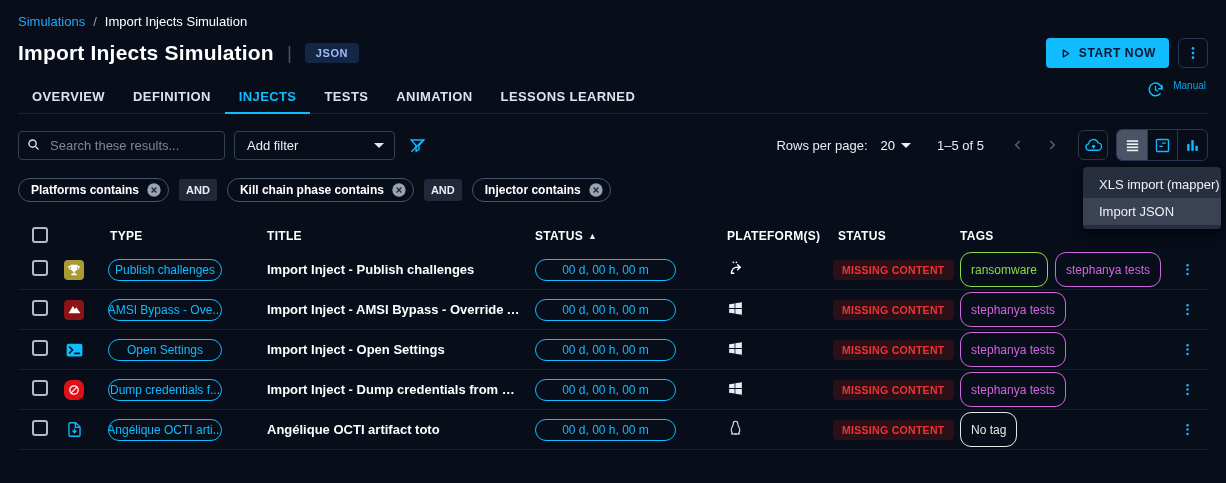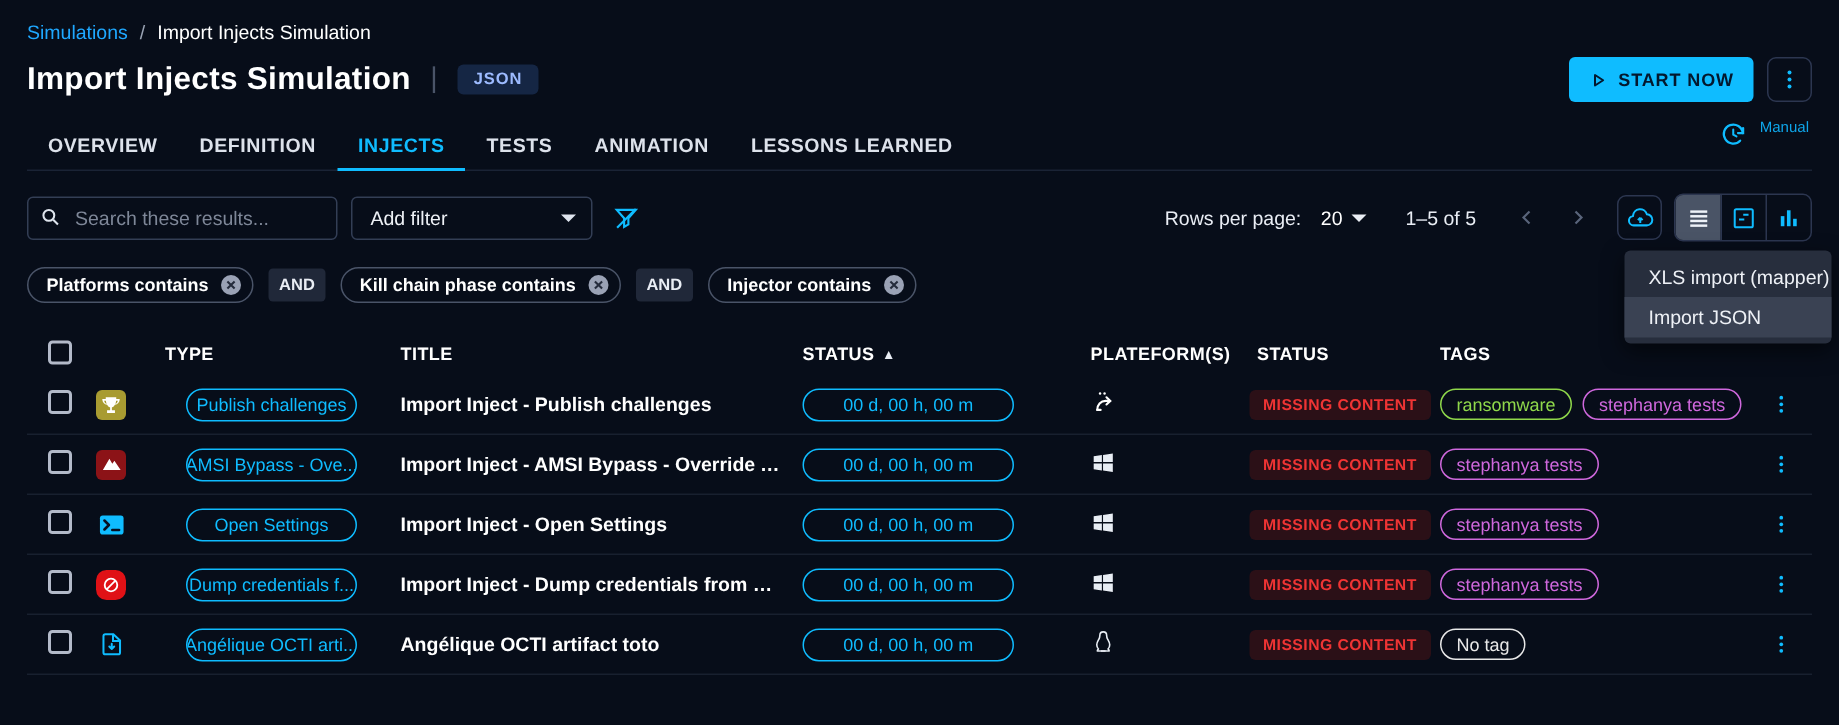--- a/index.html
+++ b/index.html
@@ -76,27 +76,27 @@
   .thead { height:28px; }
   .thead .hcell { font-size:12px; font-weight:700; color:#fff; letter-spacing:.3px; cursor:pointer; display:flex; align-items:center; gap:5px; }
   .h-type { padding-left:10px; } .h-title { padding-left:7px; } .h-trigger { padding-left:10px; }
   .h-platform { padding-left:7px; } .h-status { padding-left:8px; } .h-tags { padding-left:10px; }
   .sort-arrow { font-size:9px; color:#e9edf4; }
   .trow { height:40px; border-bottom:1px solid #18202f; }
   .c-check { padding-left:14px; }
   .checkbox { display:inline-block; width:16px; height:16px; border:2px solid #b3bac9; border-radius:3px; cursor:pointer; }
   .c-icon { display:flex; padding-left:4px; }
   .type-badge { width:20px; height:20px; border-radius:4px; display:flex; align-items:center; justify-content:center; }
-  .type-chip { display:inline-flex; align-items:center; justify-content:center; width:114px; height:22px; border:1px solid #0fbcff; border-radius:12px; color:#0fbcff; font-size:12px; margin-left:24px; white-space:nowrap; overflow:hidden; }
+  .type-chip { display:inline-flex; align-items:center; justify-content:center; width:114px; height:22px; border:1px solid #0fbcff; border-radius:12px; color:#0fbcff; font-size:12px; margin-left:8px; white-space:nowrap; overflow:hidden; }
   .c-title { font-size:13px; font-weight:600; color:#fff; padding-left:7px; white-space:nowrap; overflow:hidden; text-overflow:ellipsis; cursor:pointer; }
   .trigger-chip { display:inline-flex; align-items:center; justify-content:center; width:141px; height:22px; border:1px solid #0fbcff; border-radius:12px; color:#0fbcff; font-size:12px; margin-left:10px; }
   .c-platform { display:flex; padding-left:7px; }
   .status-chip { display:inline-flex; align-items:center; justify-content:center; background:#2b1017; color:#ef3434; font-size:10.5px; font-weight:700; letter-spacing:.3px; border-radius:4px; height:20px; padding:0 9px; margin-left:3px; white-space:nowrap; }
   .c-tags { display:flex; gap:7px; padding-left:10px; }
-  .tag-chip { display:inline-flex; align-items:center; height:21px; border:1px solid; border-radius:11px; padding:0 10px; font-size:12px; white-space:nowrap; cursor:pointer; }
+  .tag-chip { display:inline-flex; align-items:center; height:35px; border:1px solid; border-radius:11px; padding:0 10px; font-size:12px; white-space:nowrap; cursor:pointer; }
   .tag-chip:empty { display:none; }
   .dots-btn { background:none; border:none; cursor:pointer; display:flex; margin-left:28px; padding:2px; }
 </style>
 </head>
 <body>
 
 <div class="content">
 
   <div class="breadcrumb">
     <span class="link">Simulations</span>

